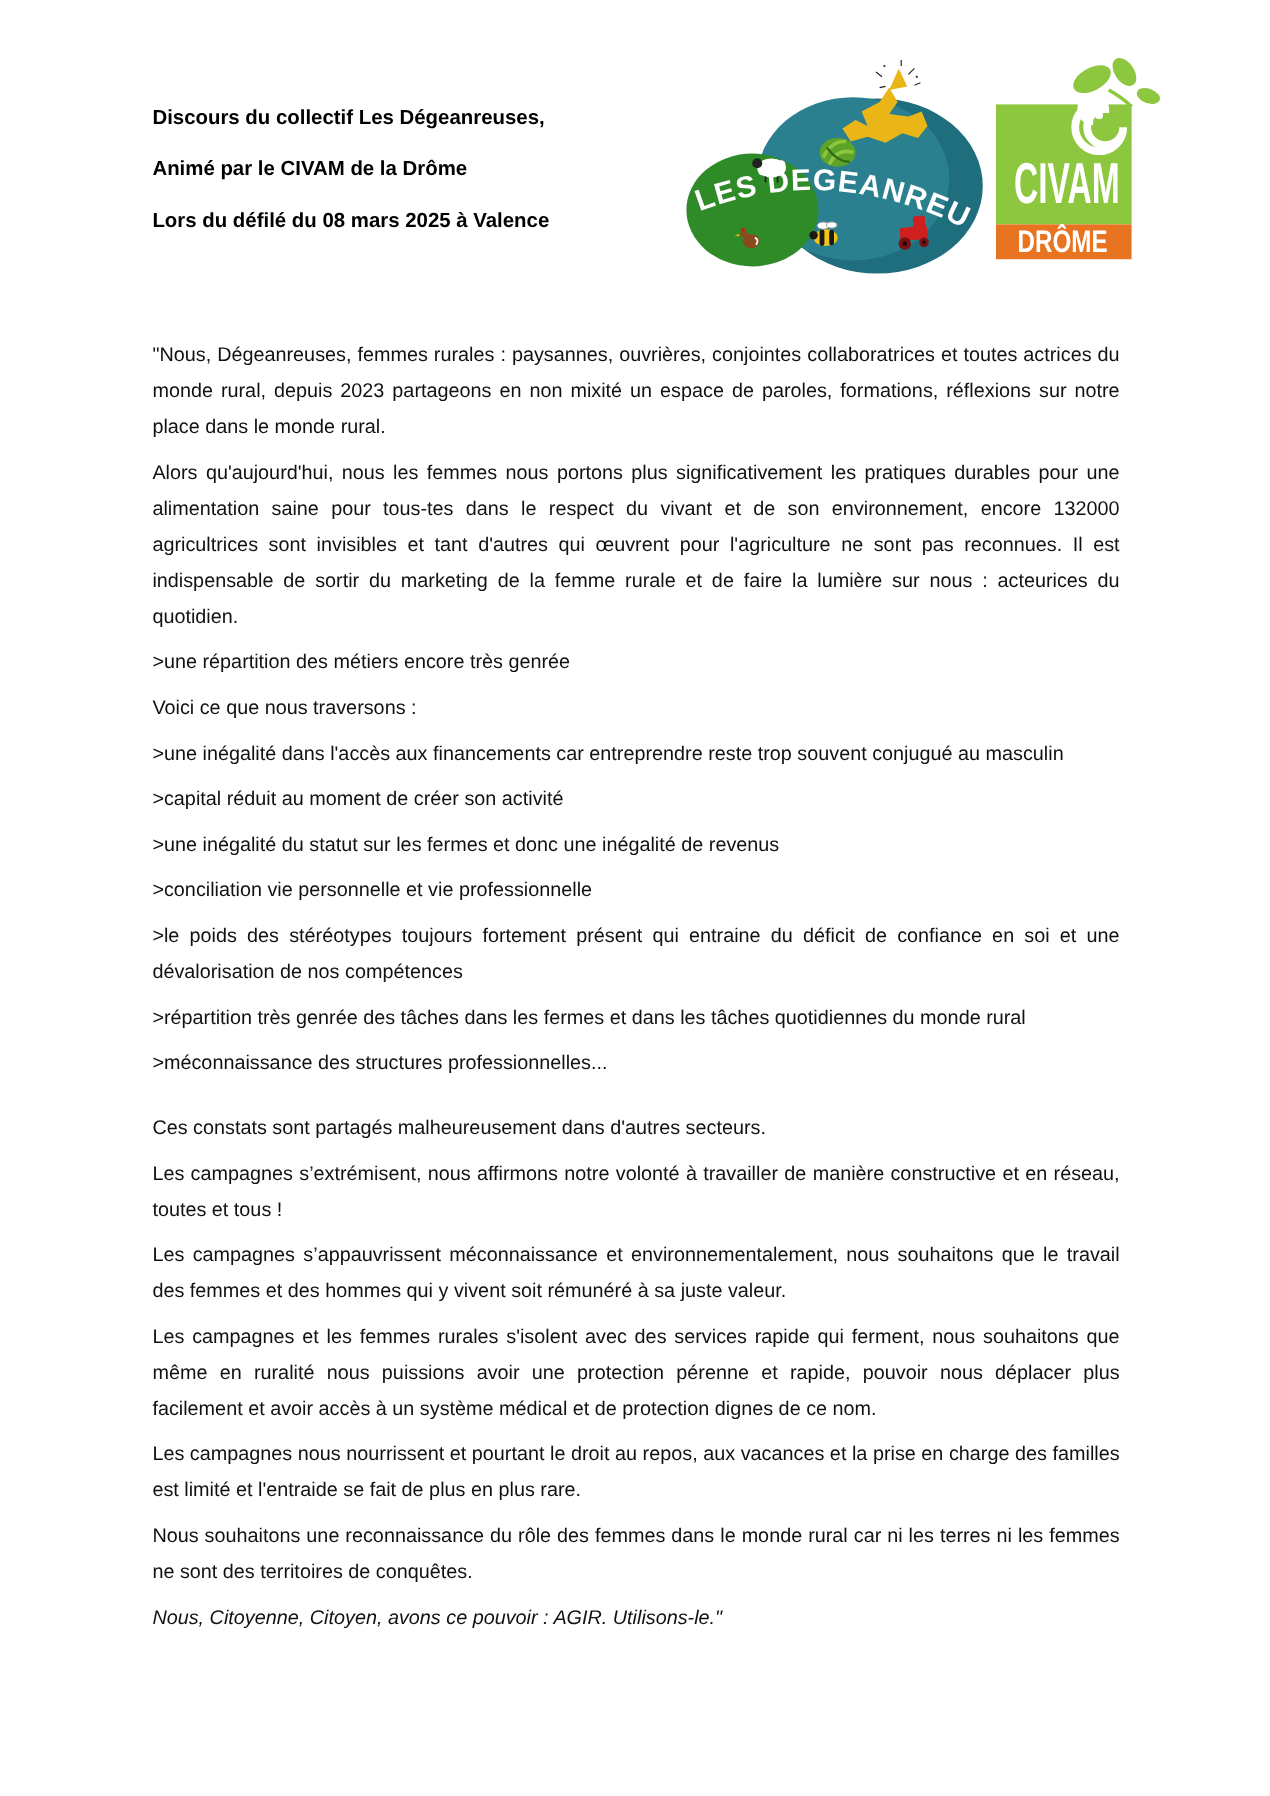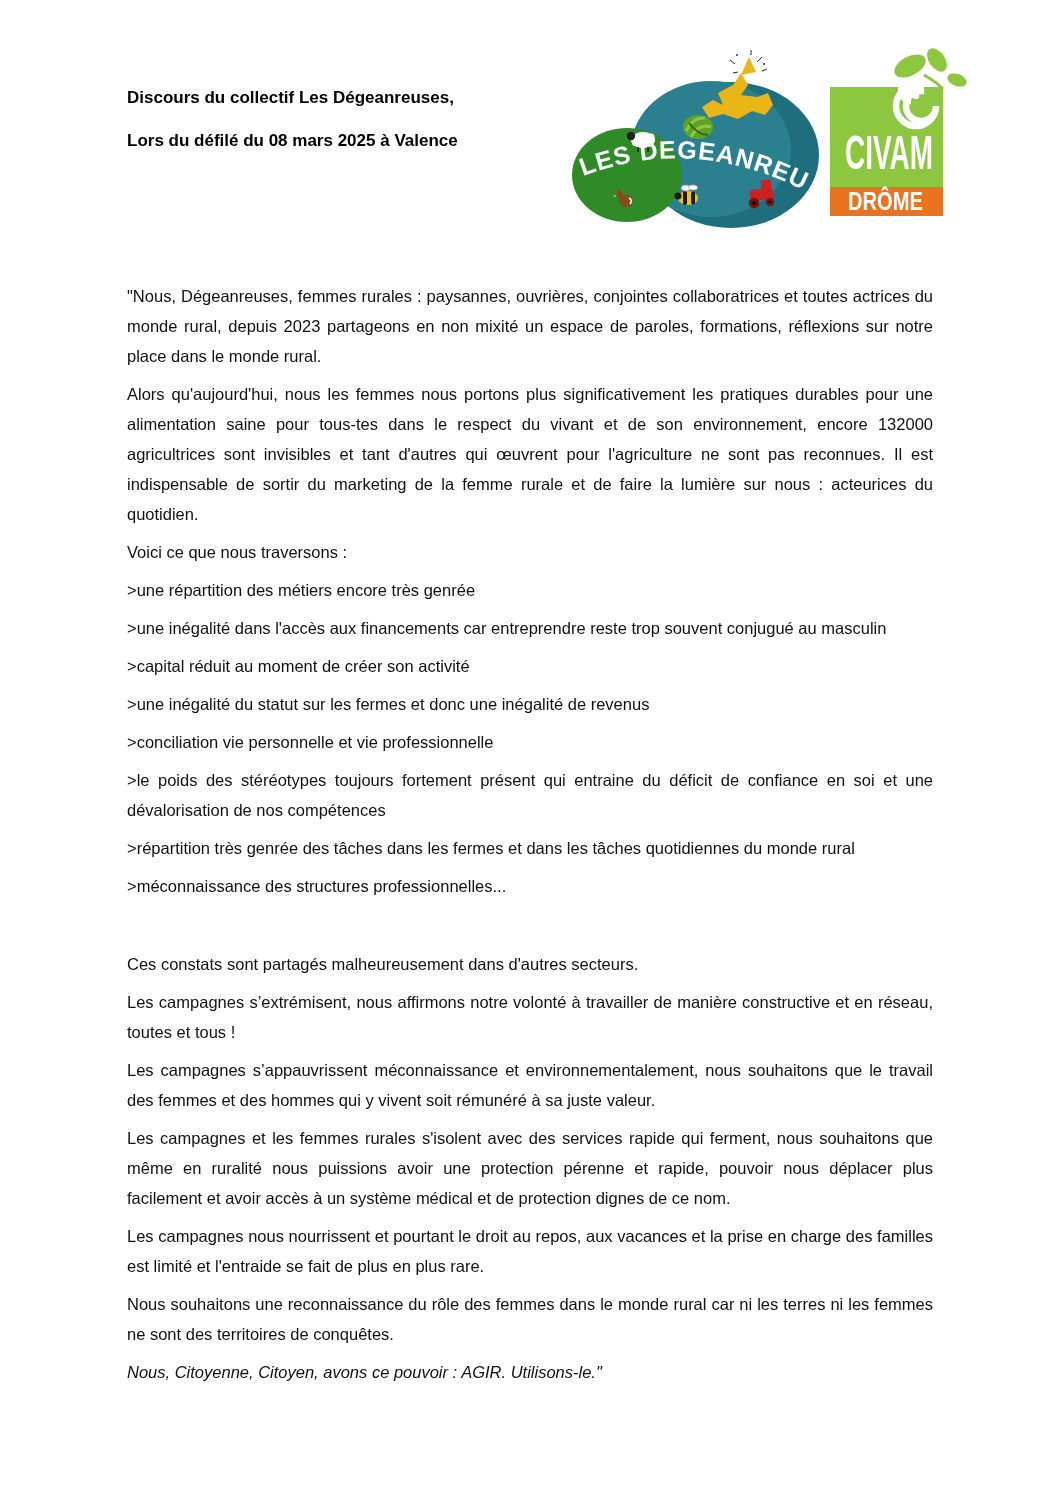--- a/index.html
+++ b/index.html
@@ -22,31 +22,32 @@
   .logo-deg { position:absolute; left:565px; top:45px; width:255px; height:185px; }
   .logo-civam { position:absolute; left:824px; top:44px; width:150px; height:175px; }
   .speech {
     position:absolute; left:127px; top:281px; width:806px;
     font-size:16.5px;
     line-height:30px;
     text-align:justify;
     color:#111111;
   }
   .speech p { margin:0 0 8px 0; }
-  .speech p.extra-gap { margin-top:48px; }
+  .speech p.extra-gap { margin-top:24px; }
   .speech p:last-child { margin-bottom:0;font-style:italic; }
   svg text, svg textPath { font-family:"Liberation Sans", sans-serif; }
 </style>
 </head>
 <body>
 
 <div class="page">
 
   <div class="title-block">
     <p>Discours du collectif Les Dégeanreuses,</p>
+    <p>Animé par le CIVAM de la Drôme</p>
     <p>Lors du défilé du 08 mars 2025 à Valence</p>
   </div>
 
   <svg class="logo-deg" viewBox="0 0 255 185">
 
     <ellipse cx="166" cy="110" rx="88" ry="73" fill="#1f6e7d"></ellipse>
     <ellipse cx="146" cy="104" rx="80" ry="68" fill="#2b8090"></ellipse>
     <ellipse cx="62" cy="130" rx="55" ry="47" fill="#2f8a28"></ellipse>
 
     <g>
@@ -124,22 +125,22 @@
       <path d="M 119 45 Q 111 37 100 31" stroke="#8dc63f" stroke-width="3" fill="none"></path>
     </g>
 
     <text x="21" y="125" font-size="48" font-weight="bold" fill="#ffffff" textLength="88" lengthAdjust="spacingAndGlyphs">CIVAM</text>
     <text x="24" y="166" font-size="26" font-weight="bold" fill="#ffffff" textLength="75" lengthAdjust="spacingAndGlyphs">DRÔME</text>
   </svg>
 
   <div class="speech">
     <p>"Nous, Dégeanreuses, femmes rurales :  paysannes, ouvrières, conjointes collaboratrices et toutes actrices du monde rural, depuis 2023 partageons en non mixité un espace de paroles, formations, réflexions sur notre place dans le monde rural.</p>
     <p>Alors qu'aujourd'hui, nous les femmes nous portons plus significativement les pratiques durables pour une alimentation saine pour tous-tes dans le respect du vivant et de son environnement, encore 132000 agricultrices sont invisibles et tant d'autres qui œuvrent pour l'agriculture ne sont pas reconnues. Il est indispensable de sortir du marketing de la femme rurale et de faire la lumière sur nous : acteurices du quotidien.</p>
+    <p>&gt;une répartition des métiers encore très genrée</p>
     <p>Voici ce que nous traversons :</p>
-    <p>&gt;une répartition des métiers encore très genrée</p>
     <p>&gt;une inégalité dans l'accès aux financements car entreprendre reste trop souvent conjugué au masculin</p>
     <p>&gt;capital réduit au moment de créer son activité</p>
     <p>&gt;une inégalité du statut sur les fermes et donc une inégalité de revenus</p>
     <p>&gt;conciliation vie personnelle et vie professionnelle</p>
     <p>&gt;le poids des stéréotypes toujours fortement présent qui entraine du déficit de confiance en soi et une dévalorisation de nos compétences</p>
     <p>&gt;répartition très genrée des tâches dans les fermes et dans les tâches quotidiennes du monde rural</p>
     <p>&gt;méconnaissance des structures professionnelles...</p>
     <p class="extra-gap">Ces constats sont partagés malheureusement dans d'autres secteurs.</p>
     <p>Les campagnes s’extrémisent, nous affirmons notre volonté à travailler de manière constructive et en réseau, toutes et tous !</p>
     <p>Les campagnes s’appauvrissent méconnaissance et environnementalement, nous souhaitons que le travail des femmes et des hommes qui y vivent soit rémunéré à sa juste valeur.</p>

